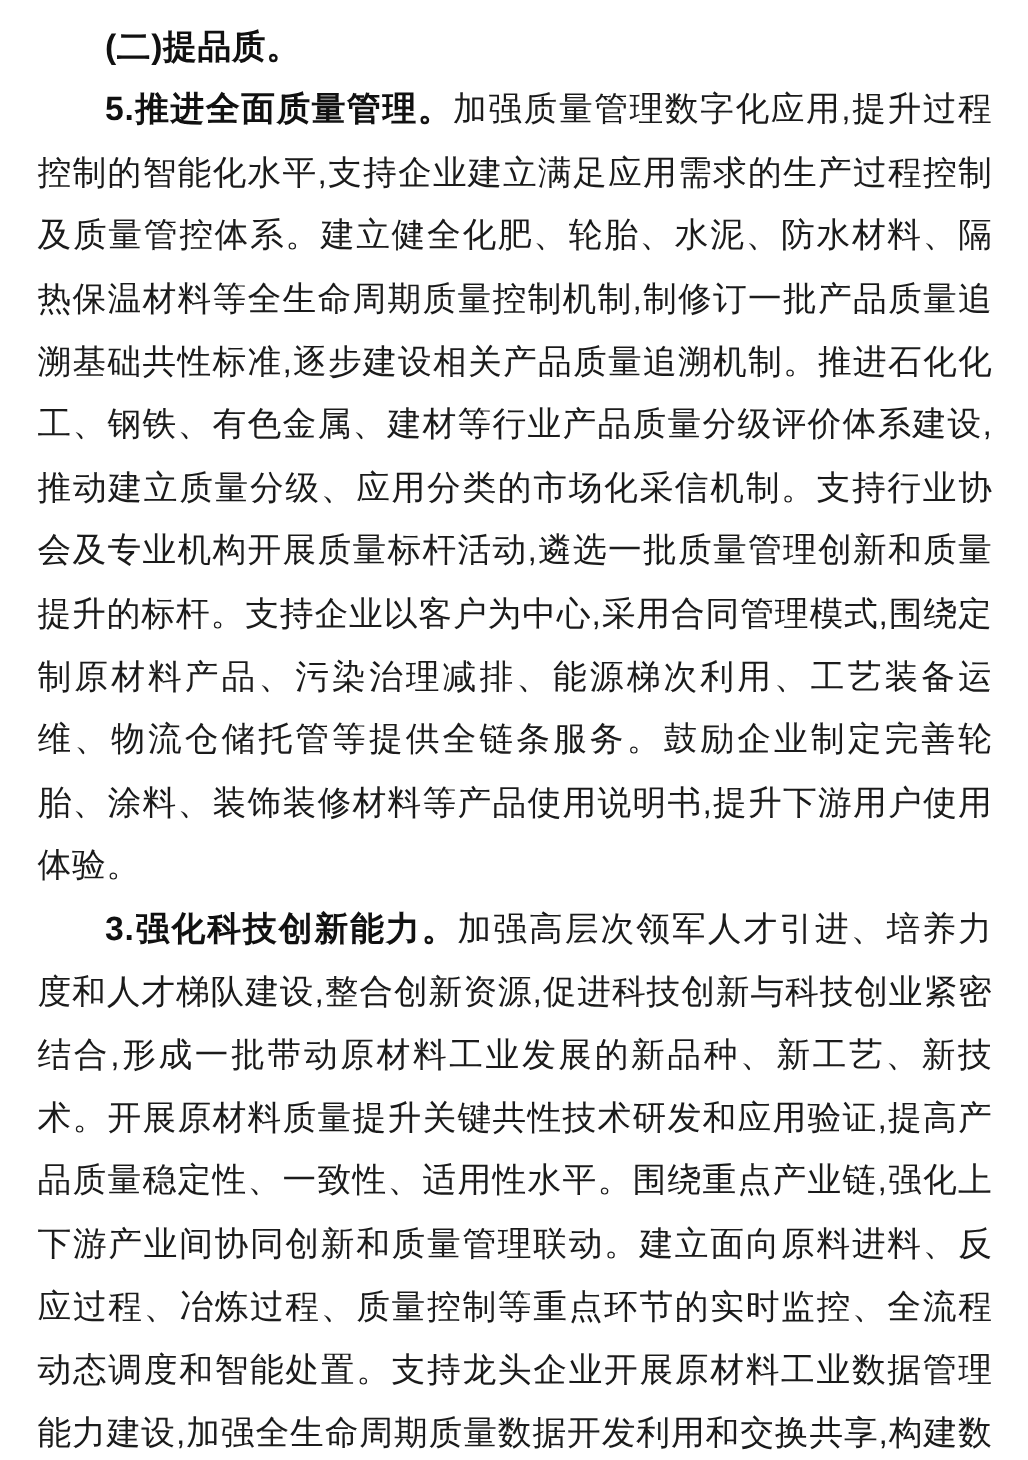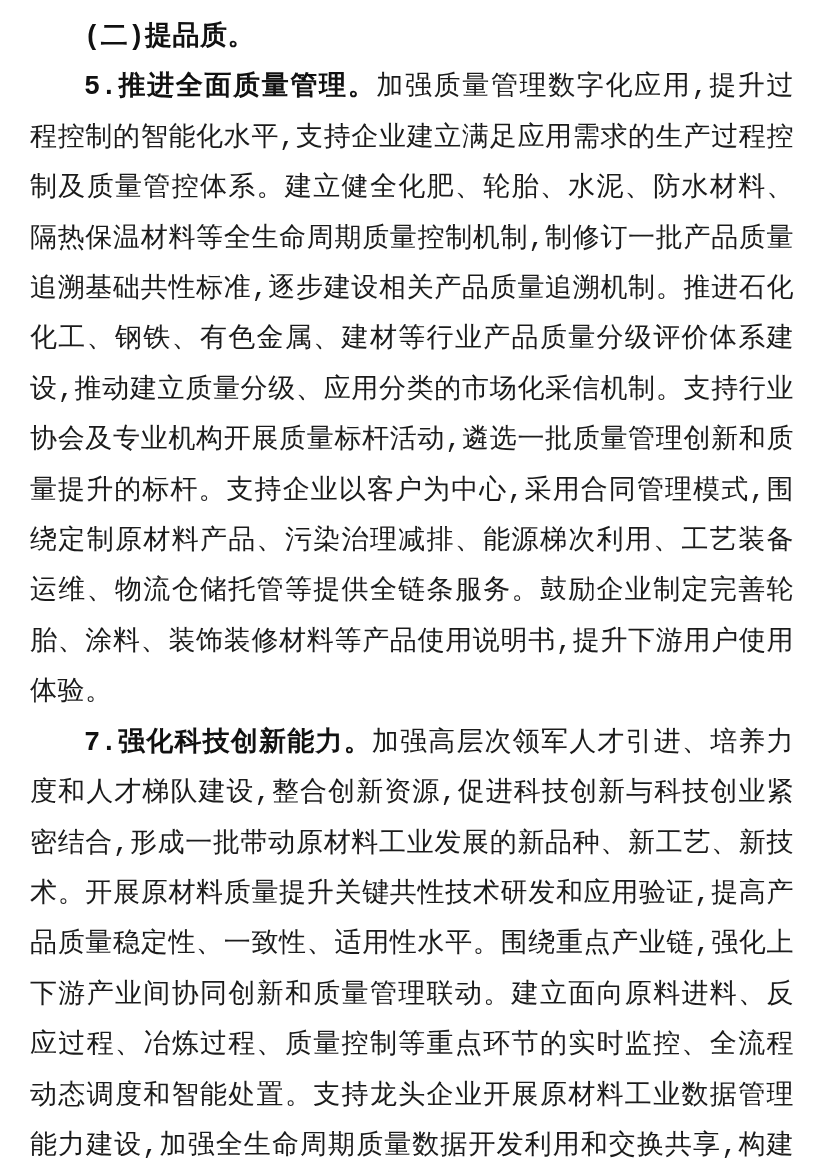--- a/index.html
+++ b/index.html
@@ -11,21 +11,21 @@
     width: 822px;
     height: 1168px;
     overflow: hidden;
   }
   .page {
     box-sizing: border-box;
     width: 822px;
     height: 1156px;
     padding: 12px 28px 0 30px;
     background: #ffffff;
-    font-family: Liberation Mono, monospace;
+    font-family: Liberation Sans, sans-serif;
     font-size: 27px;
     line-height: 50.4px;
     color: #1b1b1b;
     text-align: justify;
     letter-spacing: 0.5px;
     word-break: break-all;
   }
   .section-heading {
     margin: 0;
     font-size: 27px;
@@ -46,15 +46,15 @@
 </style>
 </head>
 <body>
 
 <div class="page">
 
   <h2 class="section-heading">(二)提品质。</h2>
 
   <p class="para"><span class="lead">5.推进全面质量管理。</span><span>加强质量管理数字化应用,提升过程控制的智能化水平,支持企业建立满足应用需求的生产过程控制及质量管控体系。建立健全化肥、轮胎、水泥、防水材料、隔热保温材料等全生命周期质量控制机制,制修订一批产品质量追溯基础共性标准,逐步建设相关产品质量追溯机制。推进石化化工、钢铁、有色金属、建材等行业产品质量分级评价体系建设,推动建立质量分级、应用分类的市场化采信机制。支持行业协会及专业机构开展质量标杆活动,遴选一批质量管理创新和质量提升的标杆。支持企业以客户为中心,采用合同管理模式,围绕定制原材料产品、污染治理减排、能源梯次利用、工艺装备运维、物流仓储托管等提供全链条服务。鼓励企业制定完善轮胎、涂料、装饰装修材料等产品使用说明书,提升下游用户使用体验。</span></p>
 
-  <p class="para"><span class="lead">7.强化科技创新能力。</span><span>加强高层次领军人才引进、培养力度和人才梯队建设,整合创新资源,促进科技创新与科技创业紧密结合,形成一批带动原材料工业发展的新品种、新工艺、新技术。开展原材料质量提升关键共性技术研发和应用验证,提高产品质量稳定性、一致性、适用性水平。围绕重点产业链,强化上下游产业间协同创新和质量管理联动。建立面向原料进料、反应过程、冶炼过程、质量控制等重点环节的实时监控、全流程动态调度和智能处置。支持龙头企业开展原材料工业数据管理能力建设,加强全生命周期质量数据开发利用和交换共享,构建数据驱动的产品研发和生产体系,形成一批专用工业软件。加强原材料领域关</span></p>
+  <p class="para"><span class="lead">3.强化科技创新能力。</span><span>加强高层次领军人才引进、培养力度和人才梯队建设,整合创新资源,促进科技创新与科技创业紧密结合,形成一批带动原材料工业发展的新品种、新工艺、新技术。开展原材料质量提升关键共性技术研发和应用验证,提高产品质量稳定性、一致性、适用性水平。围绕重点产业链,强化上下游产业间协同创新和质量管理联动。建立面向原料进料、反应过程、冶炼过程、质量控制等重点环节的实时监控、全流程动态调度和智能处置。支持龙头企业开展原材料工业数据管理能力建设,加强全生命周期质量数据开发利用和交换共享,构建数据驱动的产品研发和生产体系,形成一批专用工业软件。加强原材料领域关</span></p>
 
 </div>
 
 </body></html>

